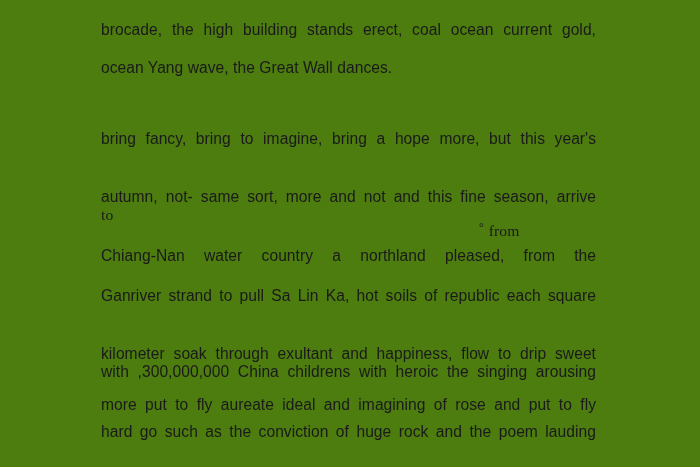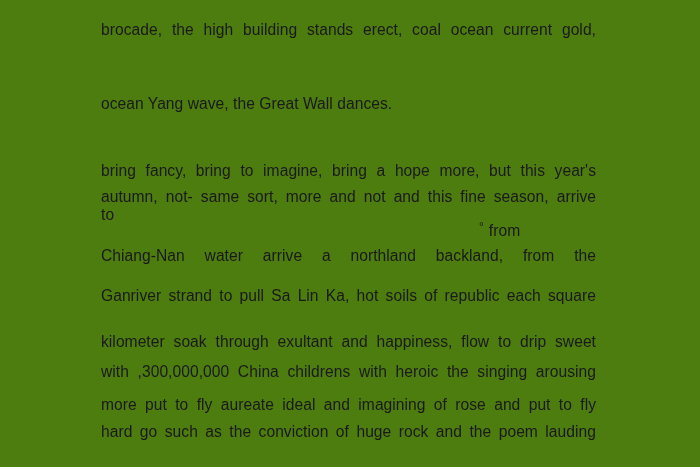--- a/index.html
+++ b/index.html
@@ -45,32 +45,32 @@
 </head>
 <body>
 
 <div class="page">
 
   <div class="line" style="top:-12px;">
     <span class="faint">&nbsp;</span>
   </div>
 
   <div class="line justify" style="top:20px;">brocade, the high building stands erect, coal ocean current gold,</div>
-  <div class="line" style="top:58px;margin-top:36px;">ocean Yang wave, the Great Wall dances.</div>
+  <div class="line" style="top:58px;">ocean Yang wave, the Great Wall dances.</div>
 
-  <div class="line justify" style="top:129px;margin-top:32px;">bring fancy, bring to imagine, bring a hope more, but this year's</div>
+  <div class="line justify" style="top:129px;">bring fancy, bring to imagine, bring a hope more, but this year's</div>
   <div class="line justify" style="top:167px;margin-top:20px;">autumn, not- same sort, more and not and this fine season, arrive</div>
 
-  <div class="line" style="top:205px;">
+  <div class="line" style="top:205px;font-family:Liberation Serif, serif;">
     <span>to</span>
     <span style="position:absolute; left:378px; top:12px;text-align:right;">
       <span class="degree">°</span><span>from</span>
     </span>
   </div>
 
-  <div class="line justify" style="top:246px;">Chiang-Nan water arrive a northland backland, from the</div>
+  <div class="line justify" style="top:246px;">Chiang-Nan water country a northland pleased, from the</div>
   <div class="line justify" style="top:286px;">Ganriver strand to pull Sa Lin Ka, hot soils of republic each square</div>
-  <div class="line justify" style="top:332px;">kilometer soak through exultant and happiness, flow to drip sweet</div>
+  <div class="line justify" style="top:344px;">kilometer soak through exultant and happiness, flow to drip sweet</div>
   <div class="line justify" style="top:362px;">with ,300,000,000 China childrens with heroic the singing arousing</div>
   <div class="line justify" style="top:395px;">more put to fly aureate ideal and imagining of rose and put to fly</div>
   <div class="line justify" style="top:422px;">hard go such as the conviction of huge rock and the poem lauding</div>
 
 </div>
 
 </body></html>

